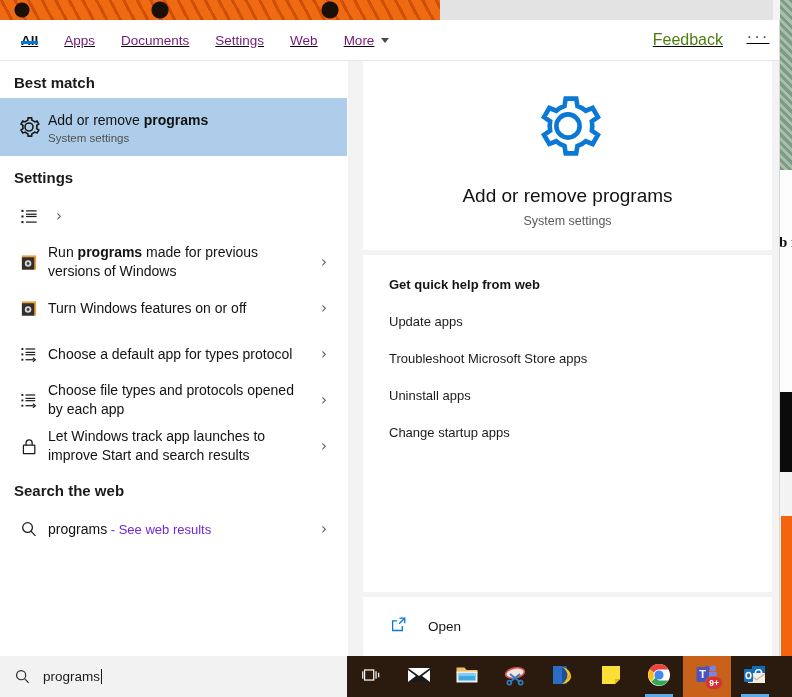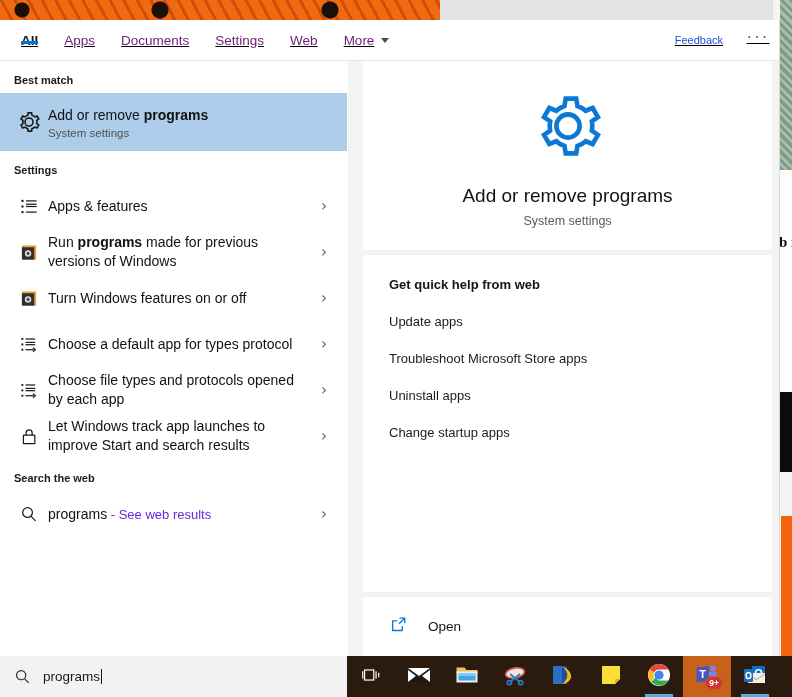--- a/index.html
+++ b/index.html
@@ -100,21 +100,21 @@
   .tab .caret {
     display: inline-block; margin-left: 7px;
     width: 0; height: 0;
     border-left: 4.5px solid transparent;
     border-right: 4.5px solid transparent;
     border-top: 5px solid #4a4a4a;
   }
   .tab-spacer { flex: 1 1 auto; }
   .feedback {
     display: flex; align-items: center; padding: 0 14px;
-    font-size: 11px; color: #1d4ed8;
+    font-size: 16px; color: #4d7c0f;
   }
   .ellipsis {
     display: flex; align-items: center; justify-content: center;
     width: 42px; font-size: 17px; color: #4a4a4a; letter-spacing: 2px;
     padding-bottom: 6px;
   }
 
   
   .body {
     flex: 1 1 auto; display: flex; min-height: 0;
@@ -128,21 +128,21 @@
   }
   .gutter { width: 15px; flex: 0 0 15px; background: #f3f3f3; }
   .right-pane {
     flex: 1 1 auto; display: flex; flex-direction: column;
     background: #f3f3f3; padding-right: 7px;
     overflow: hidden;
   }
 
   
   .section-head {
-    font-size: 11px; font-weight: bold; color: #1b1b1b;
+    font-size: 15px; font-weight: bold; color: #1b1b1b;
     padding: 13px 0 7px 14px;
   }
   .row {
     display: flex; align-items: center;
     min-height: 46px; padding: 0 10px 0 12px;
     cursor: default;
   }
   .row.best {
     background: #aecdea; min-height: 58px;
     padding-left: 12px;
@@ -297,23 +297,20 @@
             <svg width="19" height="19" viewBox="0 0 20 20" stroke="#1b1b1b" stroke-width="1.3" fill="none">
               <rect x="1.5" y="3" width="2.2" height="2.2" fill="#1b1b1b" stroke="none"></rect>
               <rect x="1.5" y="8.9" width="2.2" height="2.2" fill="#1b1b1b" stroke="none"></rect>
               <rect x="1.5" y="14.8" width="2.2" height="2.2" fill="#1b1b1b" stroke="none"></rect>
               <line x1="6.3" y1="4.1" x2="17.5" y2="4.1"></line>
               <line x1="6.3" y1="7.6" x2="17.5" y2="7.6"></line>
               <line x1="6.3" y1="10" x2="17.5" y2="10"></line>
               <line x1="6.3" y1="15.9" x2="17.5" y2="15.9"></line>
             </svg>
           </div>
-          <div class="row-text">
-            <div class="row-title"><span>Apps &amp; features</span></div>
-          </div>
           <div class="chev">›</div>
         </div>
 
         <div class="row">
           <div class="row-icon">
             <svg width="19" height="19" viewBox="0 0 20 20">
               <rect x="2" y="2.5" width="15" height="15" fill="#e8a33d"></rect>
               <rect x="2" y="4.5" width="13" height="13" fill="#2f2f2f"></rect>
               <circle cx="8.5" cy="11" r="3.4" fill="#d8d8d8"></circle>
               <circle cx="8.5" cy="11" r="1.5" fill="#3a3a3a"></circle>

